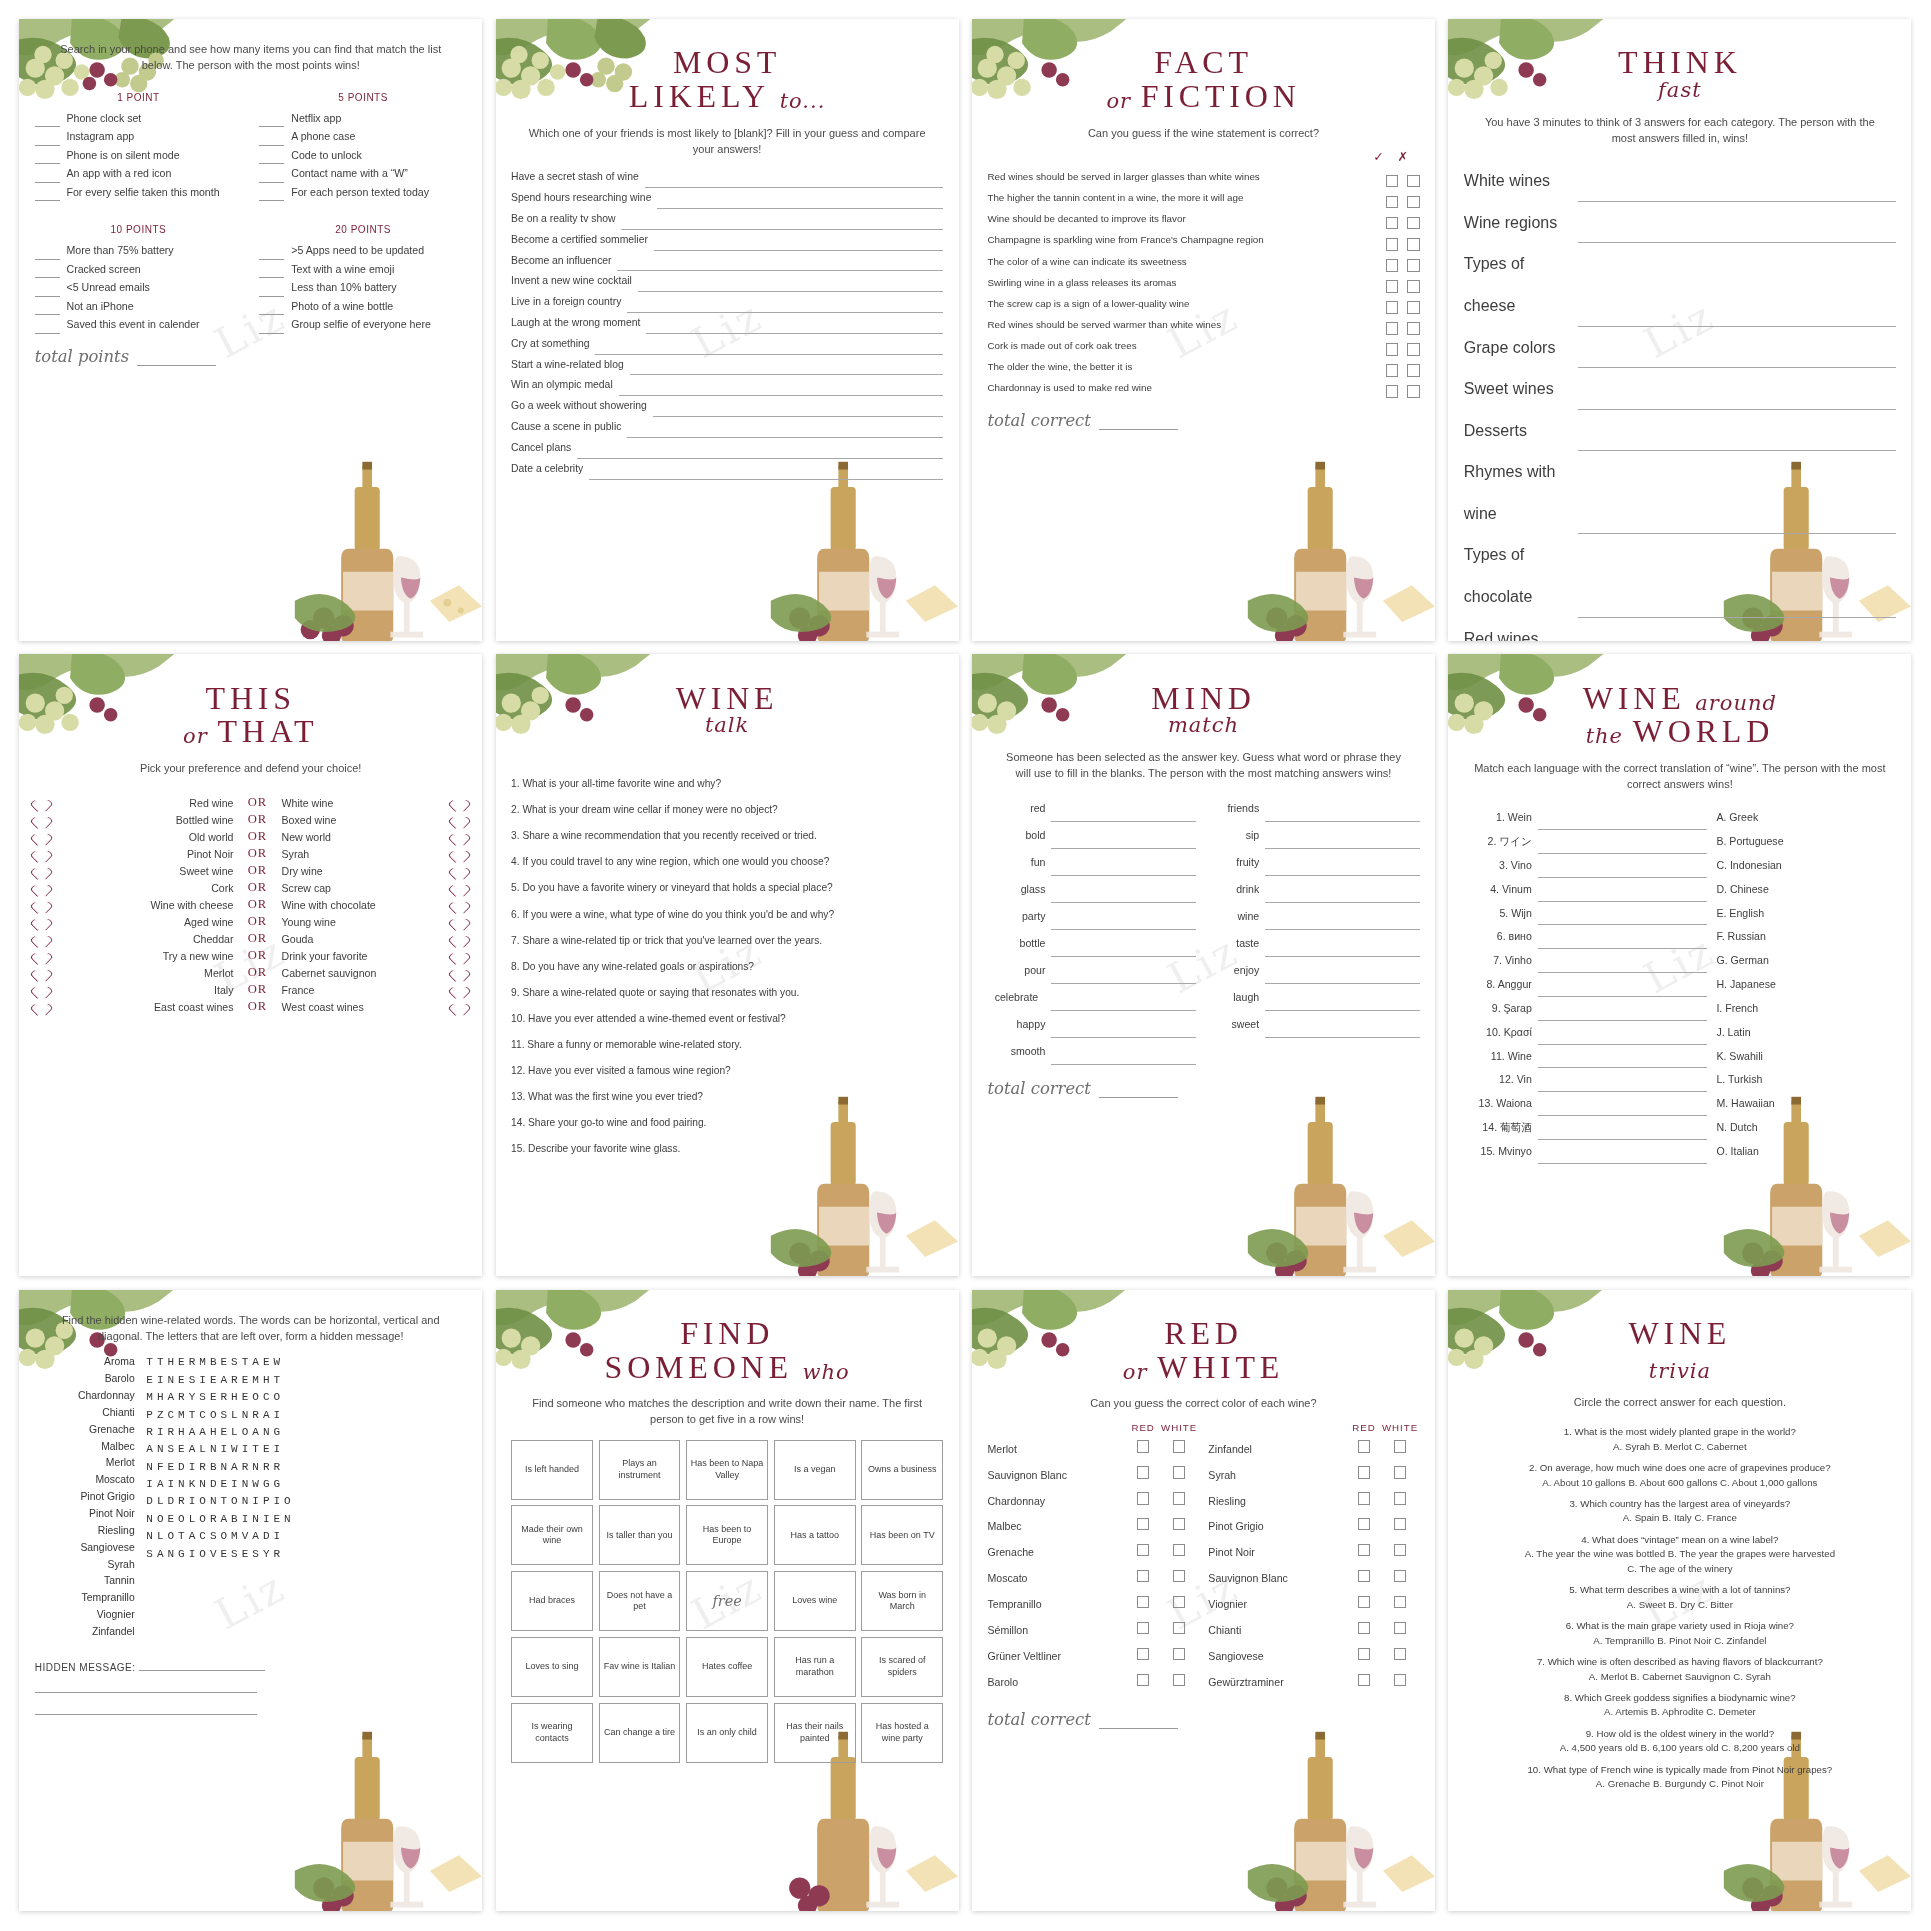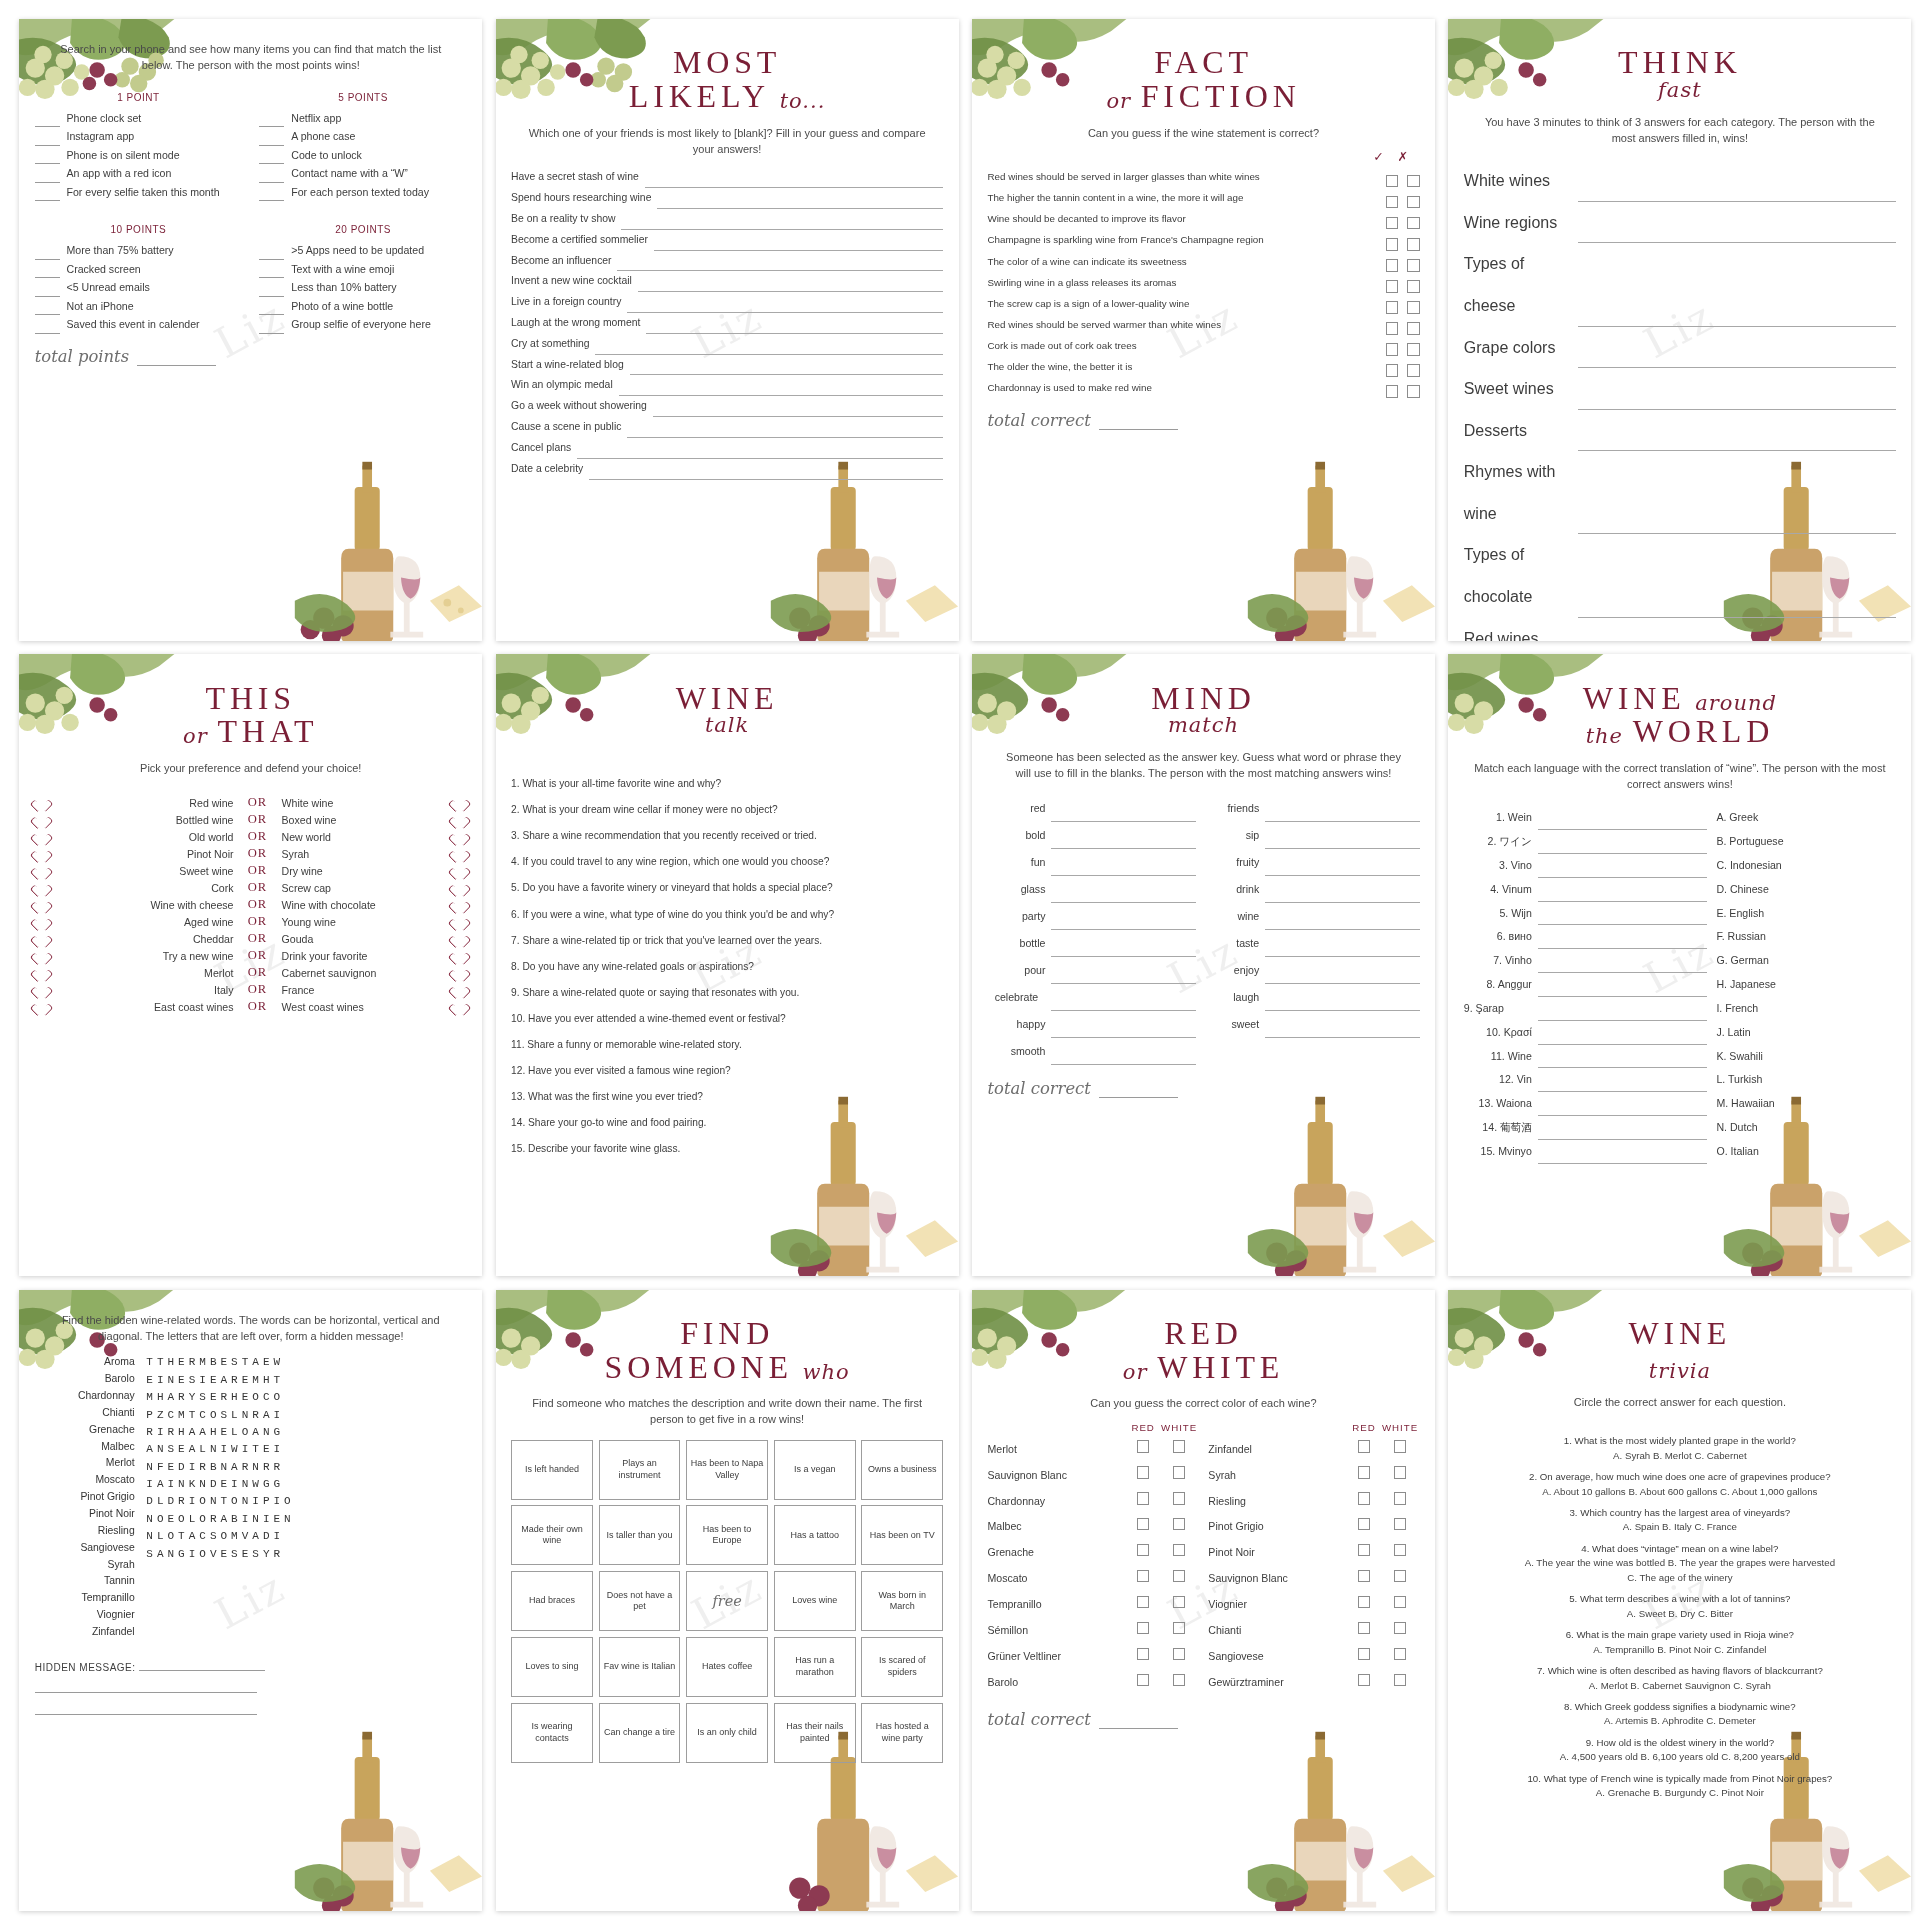--- a/index.html
+++ b/index.html
@@ -942,21 +942,21 @@
               </div>
             <div class="line-item" style="line-height:2.25">
                 <span style="width:68px;text-align:right">7. Vinho</span>
                 <span class="fillline"></span>
               </div>
             <div class="line-item" style="line-height:2.25">
                 <span style="width:68px;text-align:right">8. Anggur</span>
                 <span class="fillline"></span>
               </div>
             <div class="line-item" style="line-height:2.25">
-                <span style="width:68px;text-align:left">9. Şarap</span>
+                <span style="width:68px;text-align:right">9. Şarap</span>
                 <span class="fillline"></span>
               </div>
             <div class="line-item" style="line-height:2.25">
                 <span style="width:68px;text-align:right">10. Κρασί</span>
                 <span class="fillline"></span>
               </div>
             <div class="line-item" style="line-height:2.25">
                 <span style="width:68px;text-align:right">11. Wine</span>
                 <span class="fillline"></span>
               </div>
@@ -1353,21 +1353,21 @@
       <div class="card-inner">
         <div class="title">
           <div class="t-row">
               <span class="t-main">WINE</span>
             </div>
           <div class="t-row" style="margin-top:12px;">
               <span class="t-script">trivia</span>
             </div>
         </div>
         <div class="subtitle">Circle the correct answer for each question.</div>
-        <div class="trivia" style="margin-top:23px;">
+        <div class="trivia" style="margin-top:14px;">
           <div class="q">1. What is the most widely planted grape in the world?</div>
           <div class="a">A. Syrah    B. Merlot    C. Cabernet</div>
           <div class="q">2. On average, how much wine does one acre of grapevines produce?</div>
           <div class="a">A. About 10 gallons    B. About 600 gallons    C. About 1,000 gallons</div>
           <div class="q">3. Which country has the largest area of vineyards?</div>
           <div class="a">A. Spain    B. Italy    C. France</div>
           <div class="q">4. What does “vintage” mean on a wine label?</div>
           <div class="a" style="white-space:pre-line">A. The year the wine was bottled    B. The year the grapes were harvested
 C. The age of the winery</div>
           <div class="q">5. What term describes a wine with a lot of tannins?</div>

